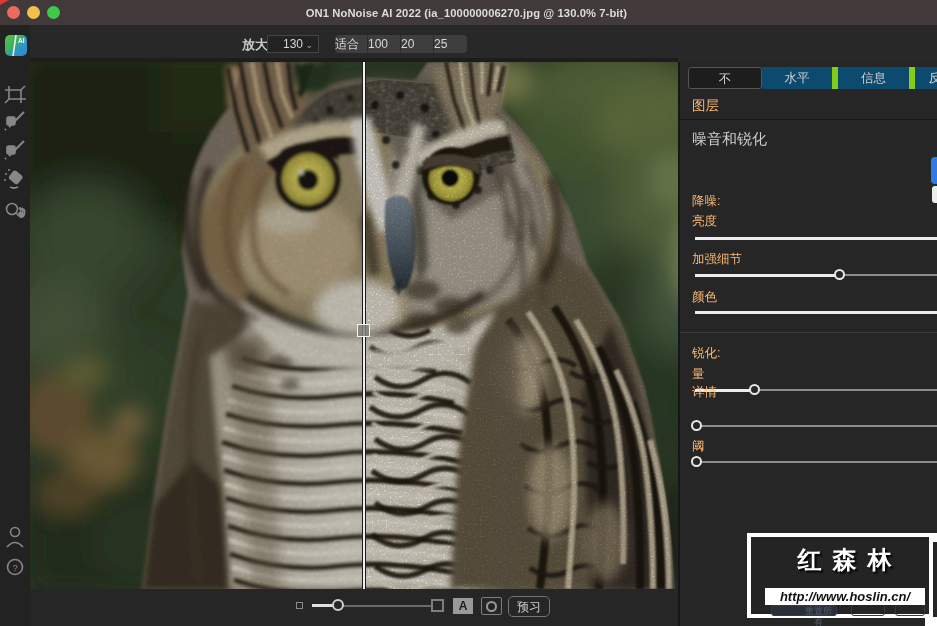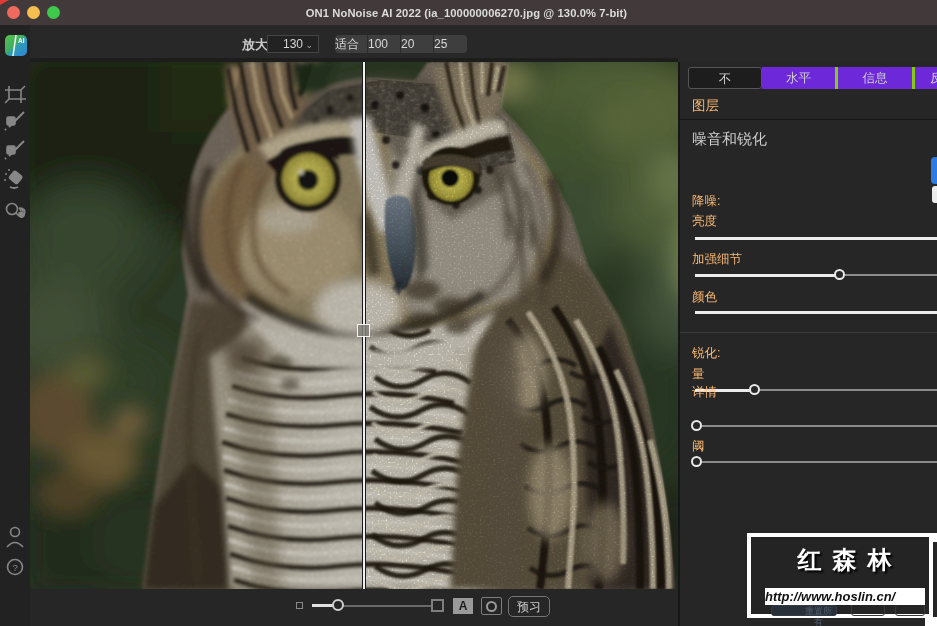--- a/index.html
+++ b/index.html
@@ -31,35 +31,35 @@
   #handle { position:absolute; left:327px; top:262px; width:13px; height:13px;
     background:rgba(130,130,125,.85); border:1.5px solid #f4f4f4; }
   
   #bottombar { position:absolute; left:30px; top:589px; width:648px; height:37px; background:#262626; }
   #previewbtn { position:absolute; left:478px; top:7px; width:42px; height:21px; border:1px solid #757575;
     border-radius:5px; color:#cccccc; font-size:12px; text-align:center; line-height:20px; }
   
   #panel { position:absolute; left:678px; top:62px; width:259px; height:564px; background:#262626; border-left:2px solid #161616; overflow:hidden; }
   #tabs { position:absolute; left:8px; top:5px; width:251px; height:22px; display:flex; }
   .tab { flex:none; height:22px; line-height:22px; text-align:center; color:#d2d2d2; font-size:12.5px;
-    background:#6d28d9; border-right:3px solid #84cc16; }
+    background:#0c4a6e; border-right:6px solid #84cc16; }
   .tab.sel { background:#1d1d1d; border:1px solid #555; border-radius:3px; }
   .plabel { position:absolute; left:12px; color:#fdba74; font-size:12.5px; }
   .divider { position:absolute; left:0; width:259px; height:1px; background:#191919; }
   .track { position:absolute; height:2px; background:#8c8c8c; }
   .trackw { position:absolute; height:3px; background:#ececec; }
   .thumb { position:absolute; width:11px; height:11px; border-radius:50%;
     border:2px solid #e8e8e8; background:#262626; }
   
   #wm { position:absolute; left:747px; top:533px; width:186px; height:85px;
     background:#242424; border:4px solid #ffffff; }
   #wmtitle { position:absolute; left:10px; top:7px; width:100%; text-align:center; color:#ffffff;
     font-size:24px; font-weight:bold; letter-spacing:11px; text-shadow:2px 2px 2px #000; }
   #wmurl { position:absolute; left:14px; top:51px; width:160px; height:17px; background:#ffffff;
-    color:#111; font-size:13px; font-weight:bold; font-style:italic; text-align:left; line-height:17px; }
+    color:#111; font-size:13px; font-weight:bold; font-style:italic; text-align:center; line-height:17px; }
 </style>
 </head>
 <body>
 <div id="titlebar">
   <div class="tl" style="left:7px;  background:#ee6a5f;"></div>
   <div class="tl" style="left:27px; background:#f4bf4f;"></div>
   <div class="tl" style="left:47px; background:#3ec84c;"></div>
   <div style="position:absolute; left:0; top:0; width:0; height:0; border-top:5px solid #e03a34; border-right:9px solid transparent;"></div>
   <div id="title">ON1 NoNoise AI 2022 (ia_100000006270.jpg @ 130.0% 7-bit)</div>
 </div>

